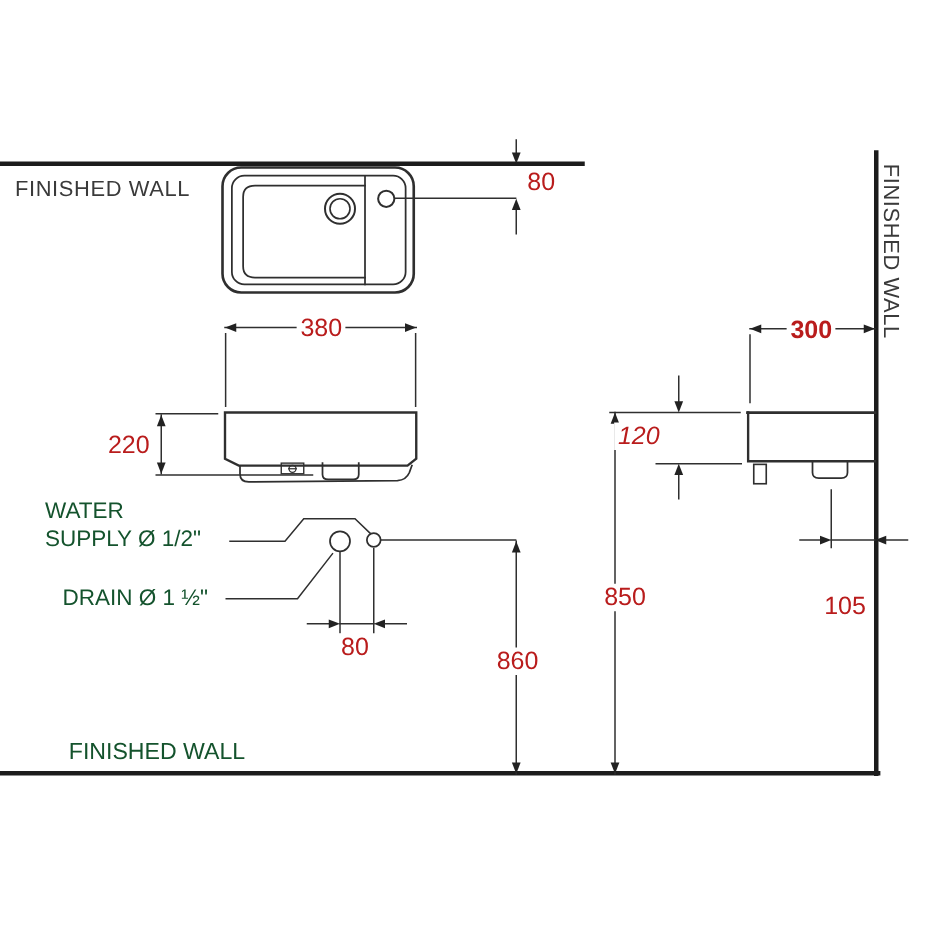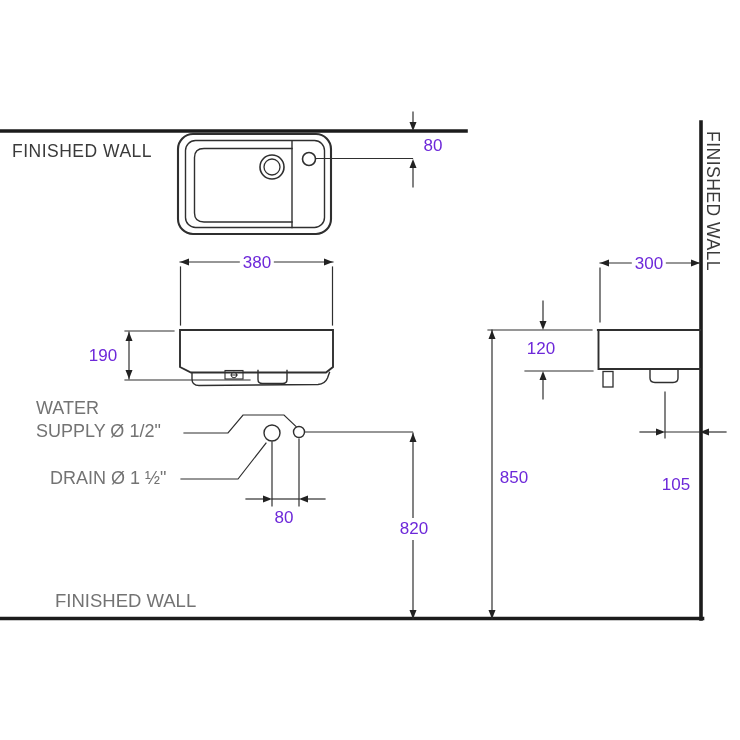--- a/index.html
+++ b/index.html
@@ -6,24 +6,24 @@
   #stage{
     position:relative;width:740px;height:740px;background:#fff;overflow:hidden;
     font-family:"Liberation Sans", sans-serif;
   }
   #linework{position:absolute;left:0;top:0;}
   .lbl{
     position:absolute;color:#2e2e2e;white-space:nowrap;
     font-family:"Liberation Sans", sans-serif;
   }
   .dim{
-    font-size:17px;color:#6d28d9;background:#fff;padding:0 3px;line-height:22px;
+    font-size:20px;color:#b91c1c;background:#fff;padding:0 3px;line-height:22px;
     transform:translate(-50%,-50%);
   }
-  .annot{font-size:18px;color:#737373;}
+  .annot{font-size:18px;color:#14532d;}
   .wall-label{font-size:17.5px;color:#3a3a3a;letter-spacing:.5px;}
   .rot90{transform:rotate(90deg);transform-origin:0 0;}
   .two-line{line-height:23px;}
 </style>
 </head>
 <body>
 
 <div id="stage">
 
   <svg id="linework" width="740" height="740" viewBox="0 0 740 740" fill="none" stroke="#2f2f2f" stroke-width="1.5" stroke-linecap="square">
@@ -154,27 +154,27 @@
     <span>WATER</span><br>
     <span>SUPPLY Ø 1/2"</span>
   </span>
 
   <span class="lbl annot" style="left:50px;top:468px;">DRAIN Ø 1 ½"</span>
 
   <span class="lbl dim" style="left:433px;top:146px;">80</span>
 
   <span class="lbl dim" style="left:257px;top:263px;">380</span>
 
-  <span class="lbl dim" style="left:103px;top:356px;">190</span>
+  <span class="lbl dim" style="left:103px;top:356px;">220</span>
 
   <span class="lbl dim" style="left:284px;top:518px;">80</span>
 
-  <span class="lbl dim" style="left:414px;top:529px;">820</span>
+  <span class="lbl dim" style="left:414px;top:529px;">860</span>
 
-  <span class="lbl dim" style="left:514px;top:478px;">850</span>
+  <span class="lbl dim" style="left:500px;top:478px;">850</span>
 
-  <span class="lbl dim" style="left:649px;top:264px;">300</span>
+  <span class="lbl dim" style="left:649px;top:264px;font-weight:bold;">300</span>
 
-  <span class="lbl dim" style="left:541px;top:349px;">120</span>
+  <span class="lbl dim" style="left:511px;top:349px;font-style:italic;">120</span>
 
   <span class="lbl dim" style="left:676px;top:449px;margin-top:36px;">105</span>
 
 </div>
 
 </body></html>

